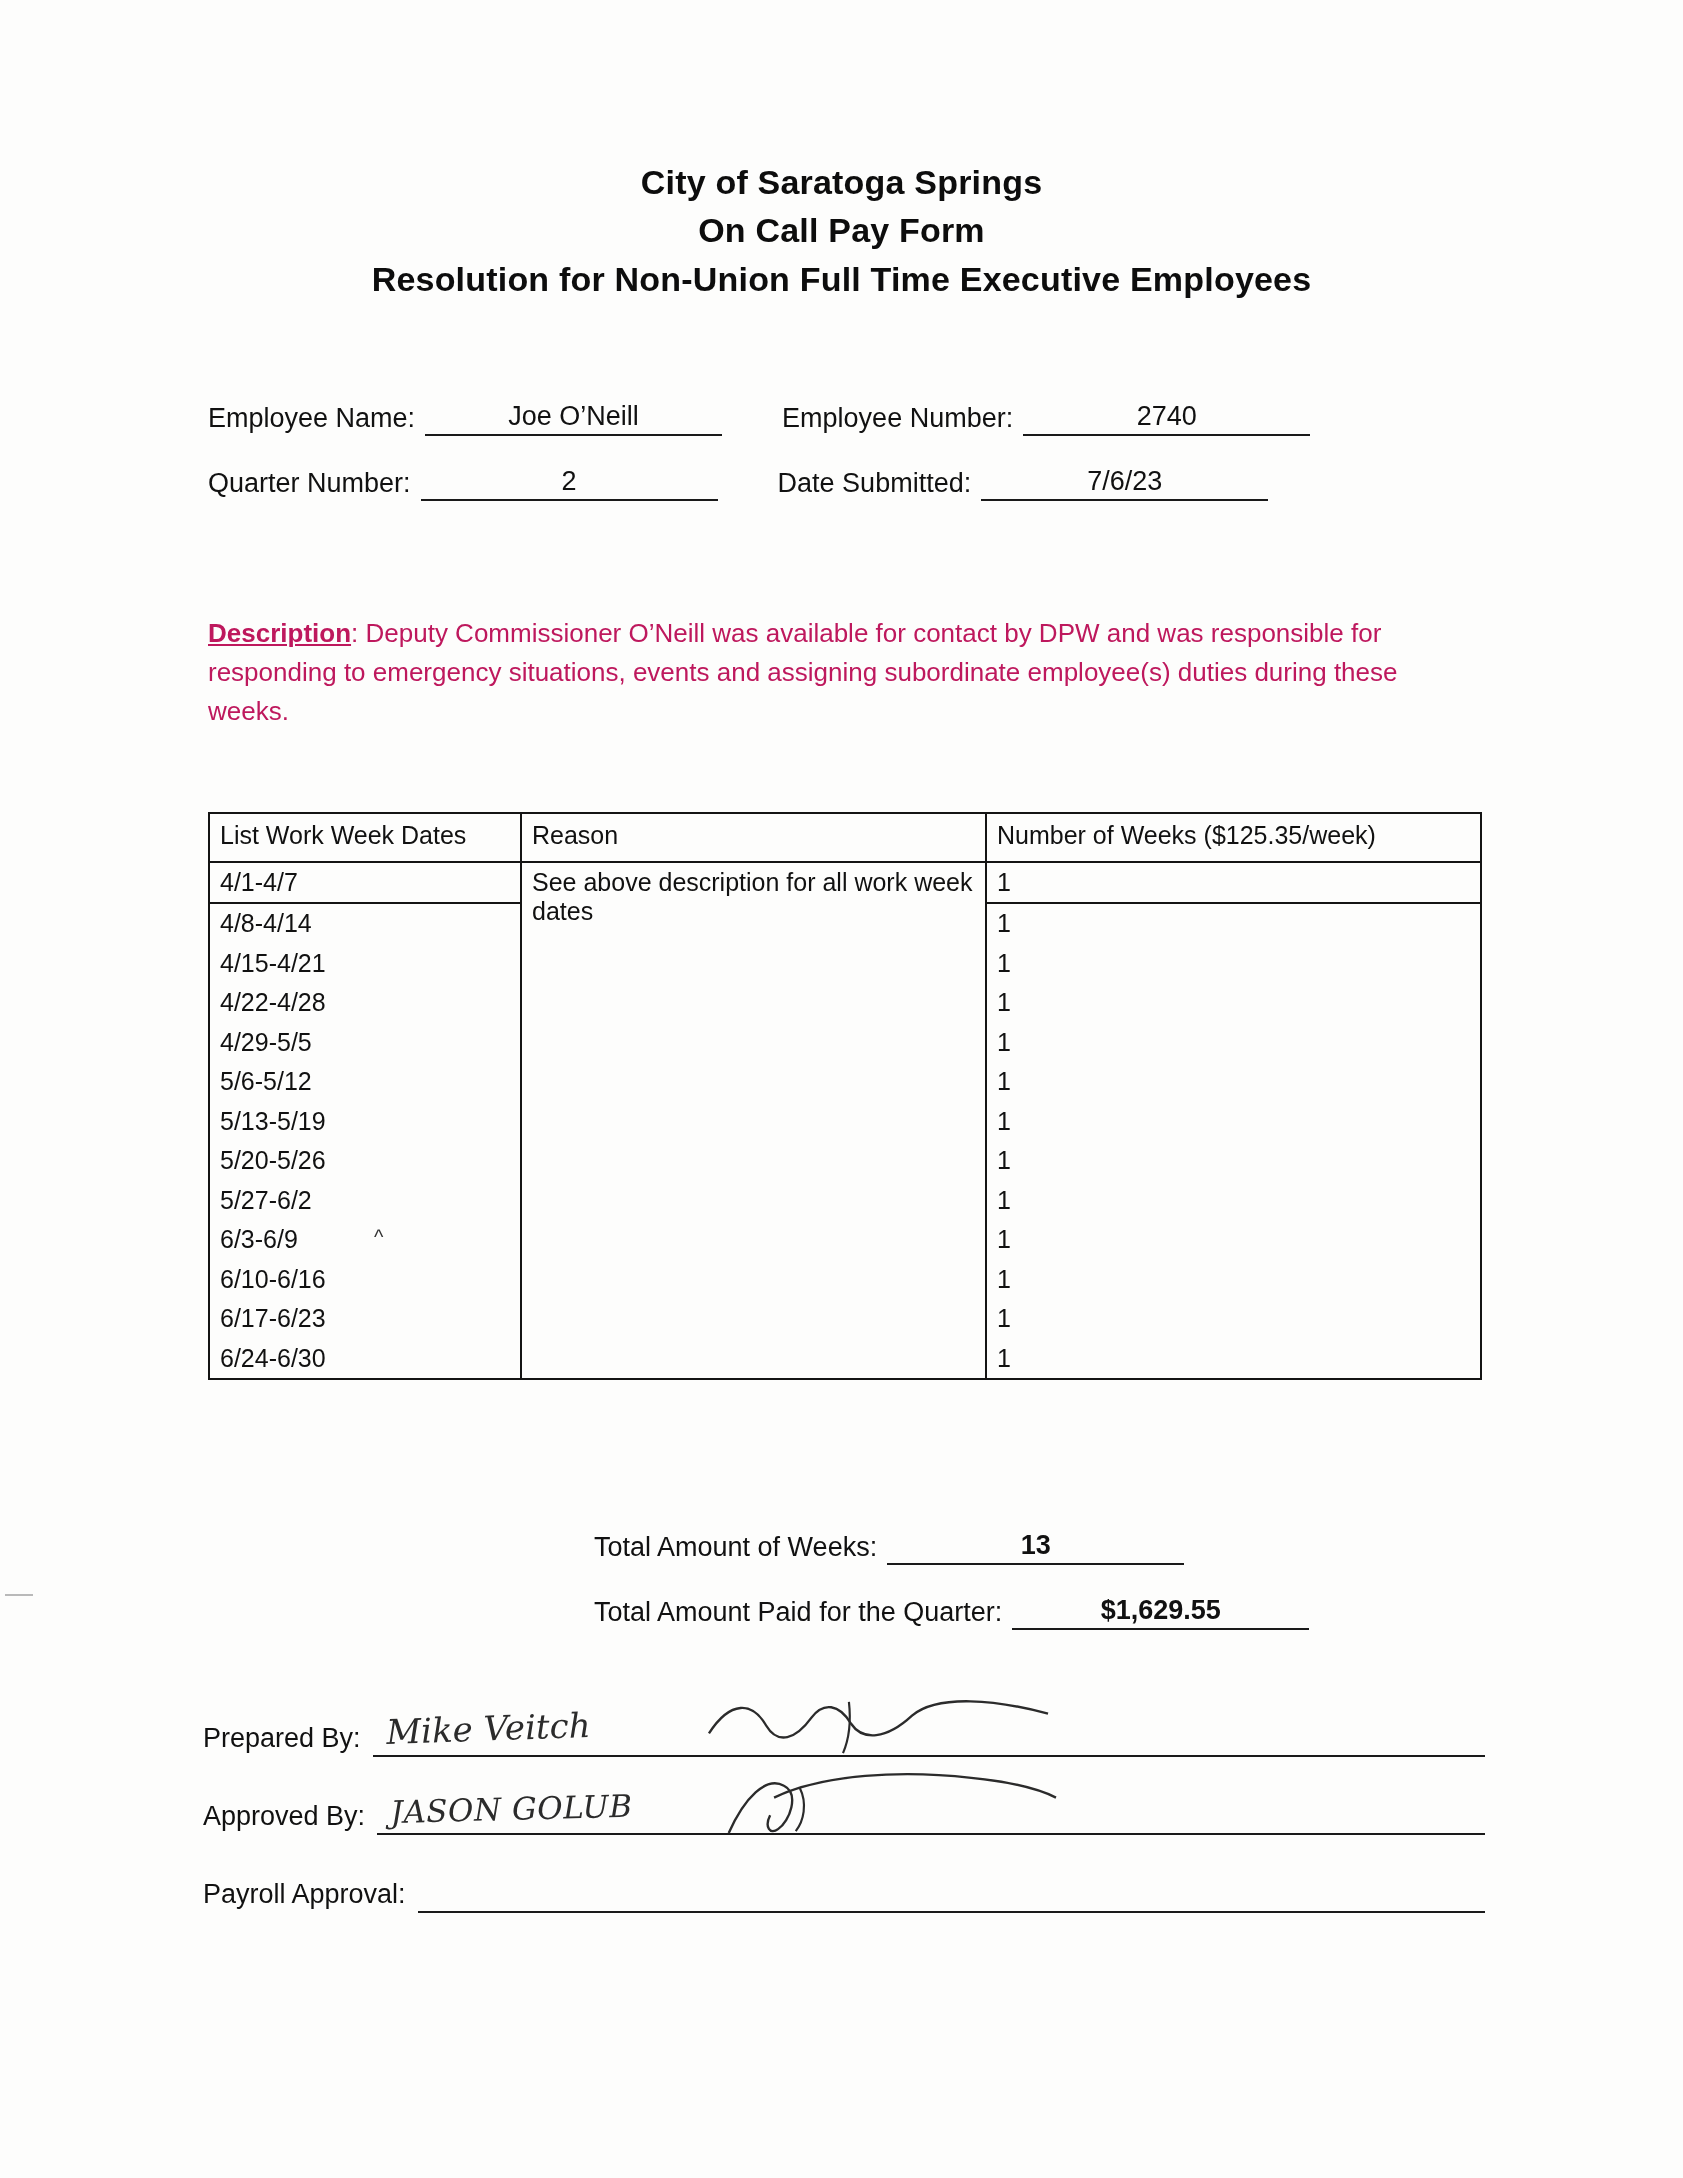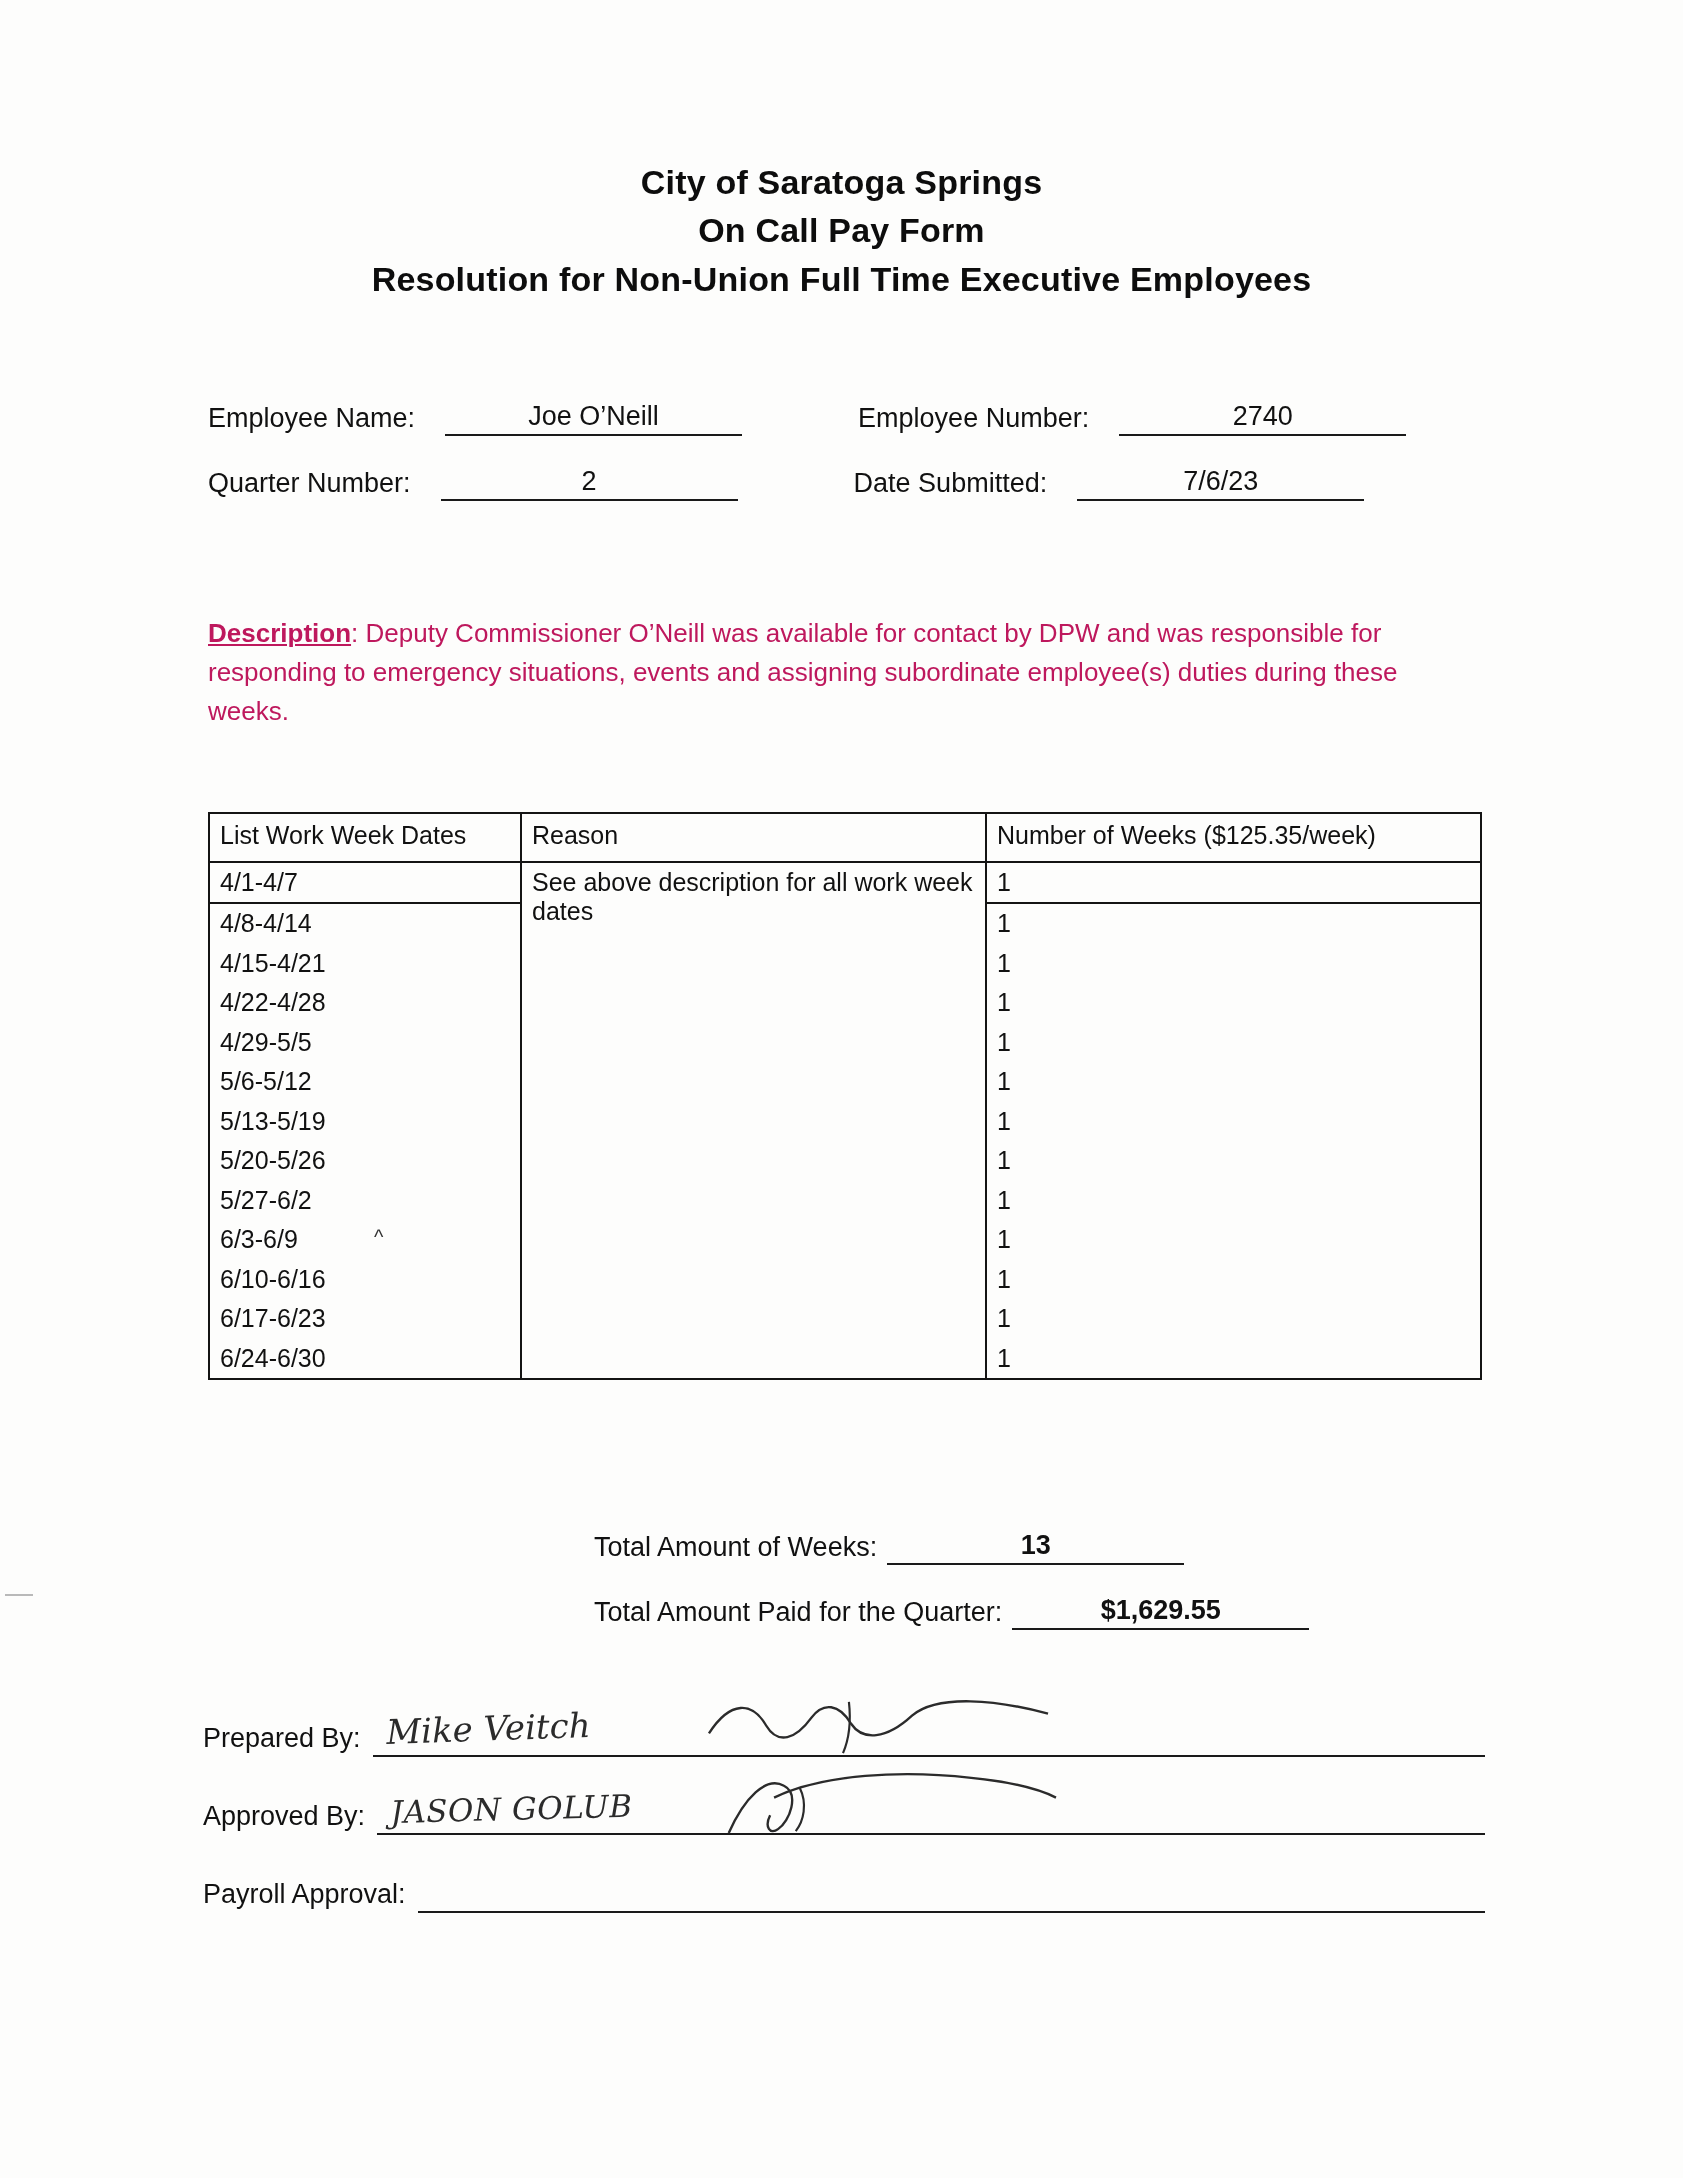--- a/index.html
+++ b/index.html
@@ -50,21 +50,20 @@
   .field-row {
     display: flex;
     align-items: flex-end;
     margin-bottom: 30px;
   }
   .field {
     display: flex;
     align-items: flex-end;
     font-size: 27px;
     color: #111;
-    gap: 20px;
   }
   .field-label {
     white-space: nowrap;
     padding-bottom: 2px;
   }
   .field-value-wrap {
     position: relative;
     display: inline-block;
     border-bottom: 2px solid #1a1a1a;
     text-align: center;
@@ -72,21 +71,21 @@
     margin-left: 10px;
   }
   .field-value {
     font-size: 27px;
     white-space: nowrap;
   }
   .w-emp-name { width: 297px; }
   .w-emp-num  { width: 287px; }
   .w-quarter  { width: 297px; }
   .w-date     { width: 287px; }
-  .col-right { margin-left: 116px; }
+  .col-right { margin-left: 60px; }
 
   
   .description {
     position: absolute;
     top: 614px;
     left: 208px;
     width: 1272px;
     font-size: 26px;
     line-height: 1.5;
     color: #be185d;

